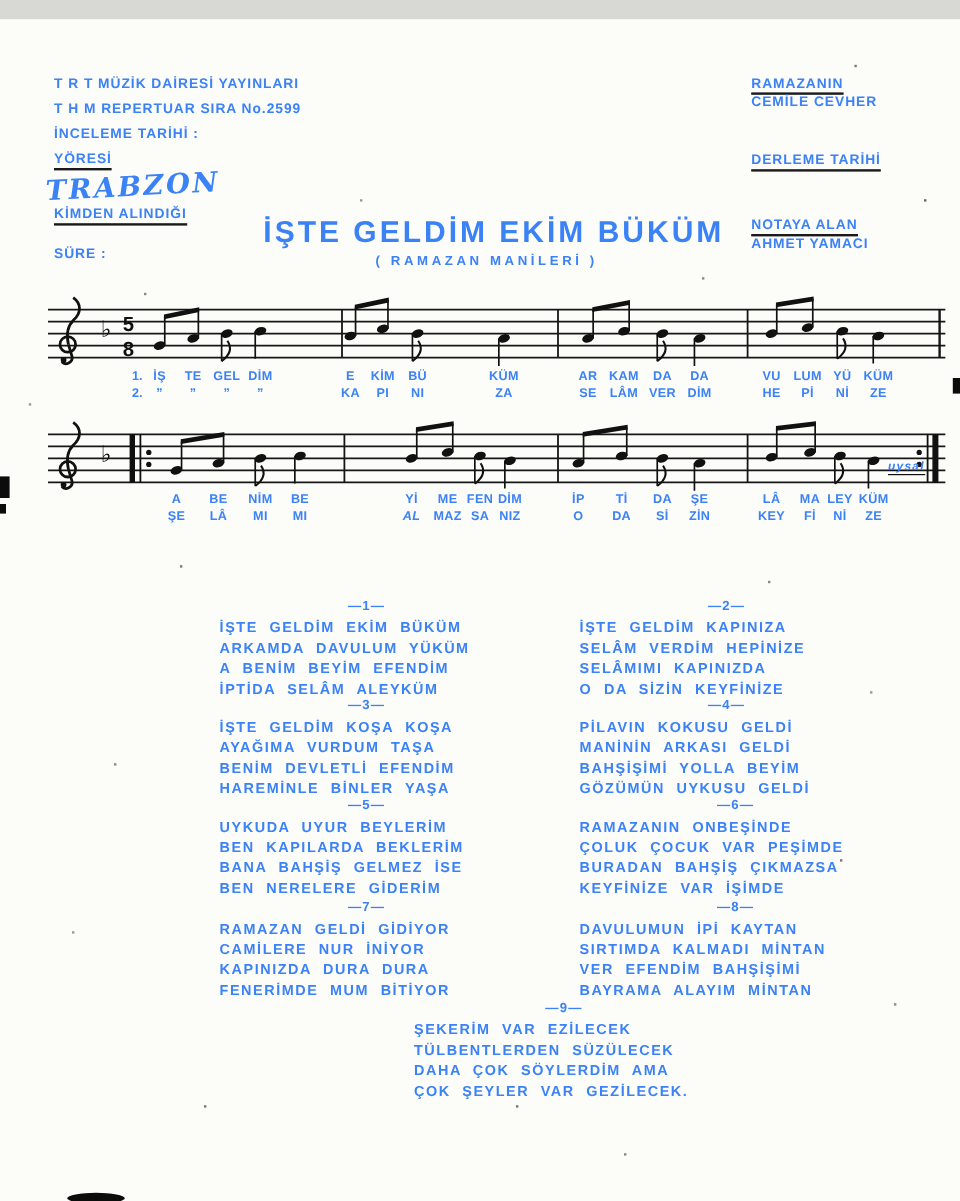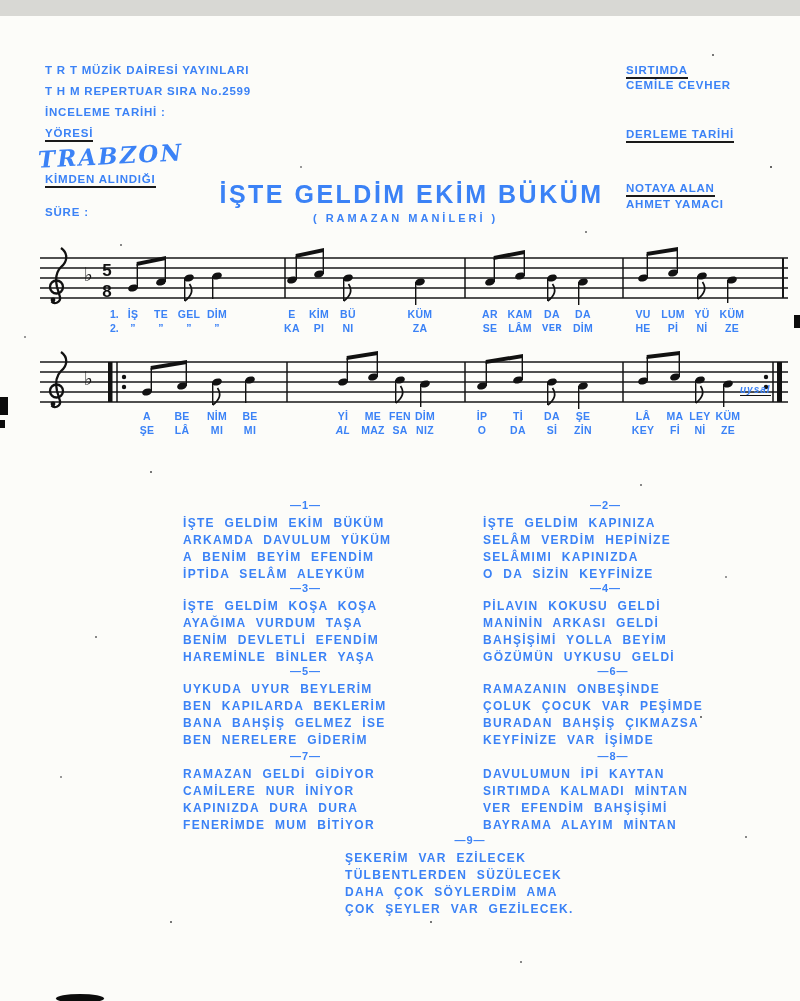--- a/index.html
+++ b/index.html
@@ -36,21 +36,21 @@
 <div class="page">
 
   <div class="abs hl" style="left:45px;top:48px">T R T  MÜZİK DAİRESİ YAYINLARI</div>
   <div class="abs hl" style="left:45px;top:69px">T H M  REPERTUAR  SIRA No.2599</div>
   <div class="abs hl" style="left:45px;top:90px">İNCELEME TARİHİ :</div>
   <div class="abs hl u" style="left:45px;top:111px">YÖRESİ</div>
   <div class="abs hand" style="left:38px;top:126px">TRABZON</div>
   <div class="abs hl u" style="left:45px;top:157px">KİMDEN ALINDIĞI</div>
   <div class="abs hl" style="left:45px;top:190px">SÜRE :</div>
 
-  <div class="abs hl u" style="left:626px;top:48px">SIRTIMDA</div>
+  <div class="abs hl u" style="left:626px;top:48px">RAMAZANIN</div>
   <div class="abs hl" style="left:626px;top:63px">CEMİLE CEVHER</div>
   <div class="abs hl u" style="left:626px;top:112px">DERLEME TARİHİ</div>
   <div class="abs hl u" style="left:626px;top:166px">NOTAYA ALAN</div>
   <div class="abs hl" style="left:626px;top:182px">AHMET YAMACI</div>
 
   <div class="abs title" style="left:50%;top:164px;transform:translateX(-47%)">İŞTE GELDİM EKİM BÜKÜM</div>
   <div class="abs subtitle" style="left:50%;top:196px;transform:translateX(-47%)">( RAMAZAN  MANİLERİ )</div>
 
   <div class="system" id="sys1" style="top:228px;height:100px">
     <svg id="svg1" width="748" height="66">
@@ -147,21 +147,21 @@
         <span class="syl" style="left: 93px; top: 78px;">”</span>
         <span class="syl" style="left: 121px; top: 78px;">”</span>
         <span class="syl" style="left: 149px; top: 78px;">”</span>
         <span class="syl" style="left: 177px; top: 78px;">”</span>
         <span class="syl" style="left: 252px; top: 78px;">KA</span>
         <span class="syl" style="left: 279px; top: 78px;">PI</span>
         <span class="syl" style="left: 308px; top: 78px;">NI</span>
         <span class="syl" style="left: 380px; top: 78px;">ZA</span>
         <span class="syl" style="left: 450px; top: 78px;">SE</span>
         <span class="syl" style="left: 480px; top: 78px;">LÂM</span>
-        <span class="syl" style="left: 512px; top: 78px; font-family: Liberation Mono, monospace;">VER</span>
+        <span class="syl" style="left: 512px; top: 78px;">VER</span>
         <span class="syl" style="left: 543px; top: 78px;">DİM</span>
         <span class="syl" style="left: 603px; top: 78px;">HE</span>
         <span class="syl" style="left: 633px; top: 78px;">Pİ</span>
         <span class="syl" style="left: 662px; top: 78px;">Nİ</span>
         <span class="syl" style="left: 692px; top: 78px;">ZE</span>
       </div>
   </div>
 
   <div class="system" id="sys2" style="top:332px;height:100px">
     <svg id="svg2" width="748" height="66">

